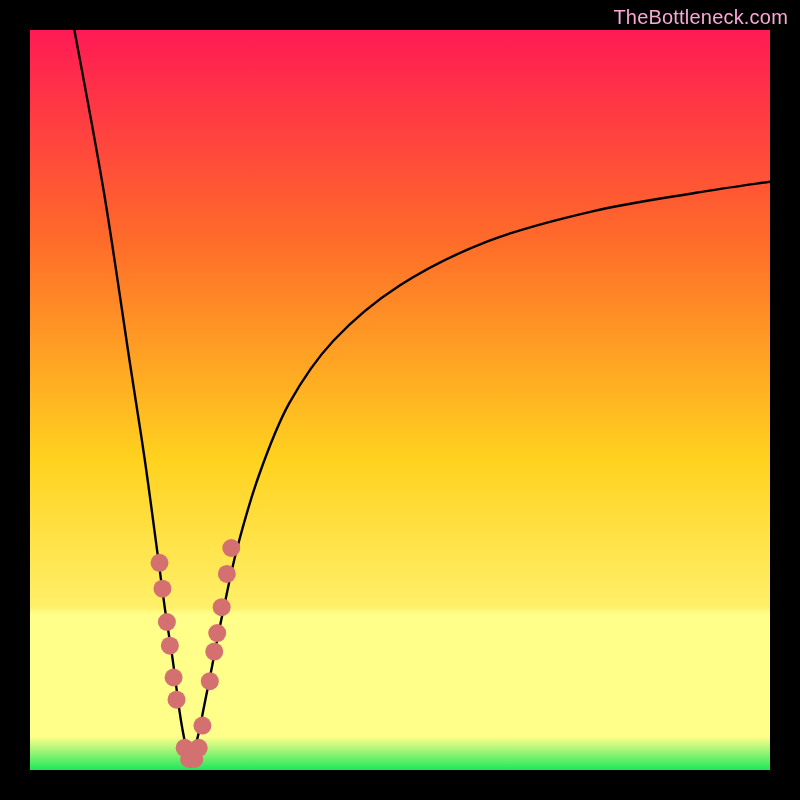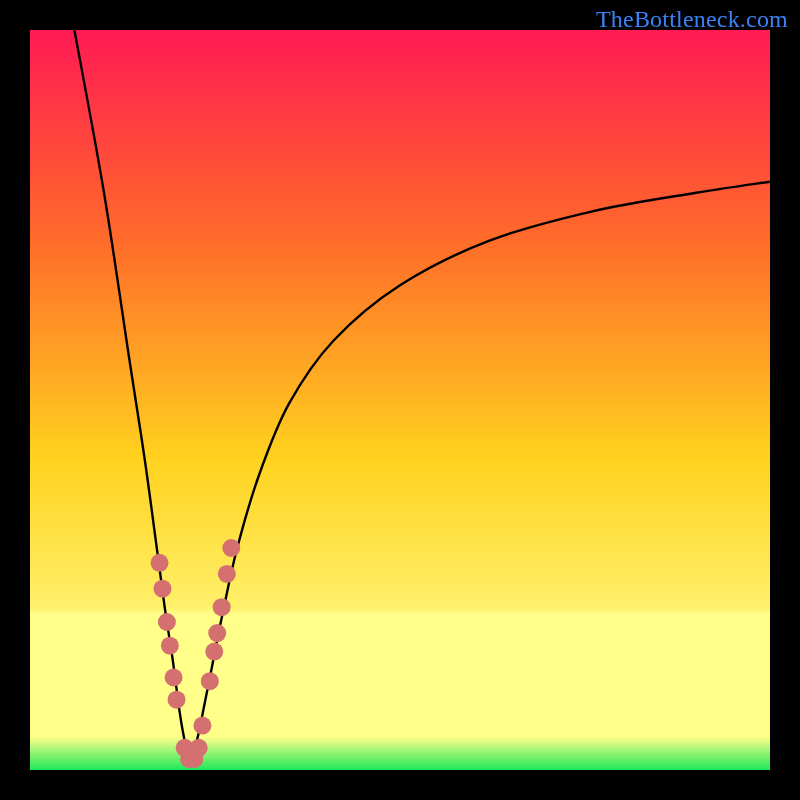--- a/index.html
+++ b/index.html
@@ -20,25 +20,24 @@
   .plot {
     position: absolute;
     left: 30px; top: 30px;
     width: 740px; height: 740px;
     overflow: hidden;
   }
   .watermark {
     position: absolute;
     top: 6px;
     right: 12px;
-    color: #3b82f6;
-    font-size: 24px;
+    color: #f9a8d4;
+    font-size: 20px;
     letter-spacing: 0.2px;
     user-select: none;
-    font-family: Liberation Serif, serif;
   }
   svg { display: block; }
 </style>
 </head>
 <body>
 
 <div class="frame">
   <div class="watermark">TheBottleneck.com</div>
 
   <div class="plot">

